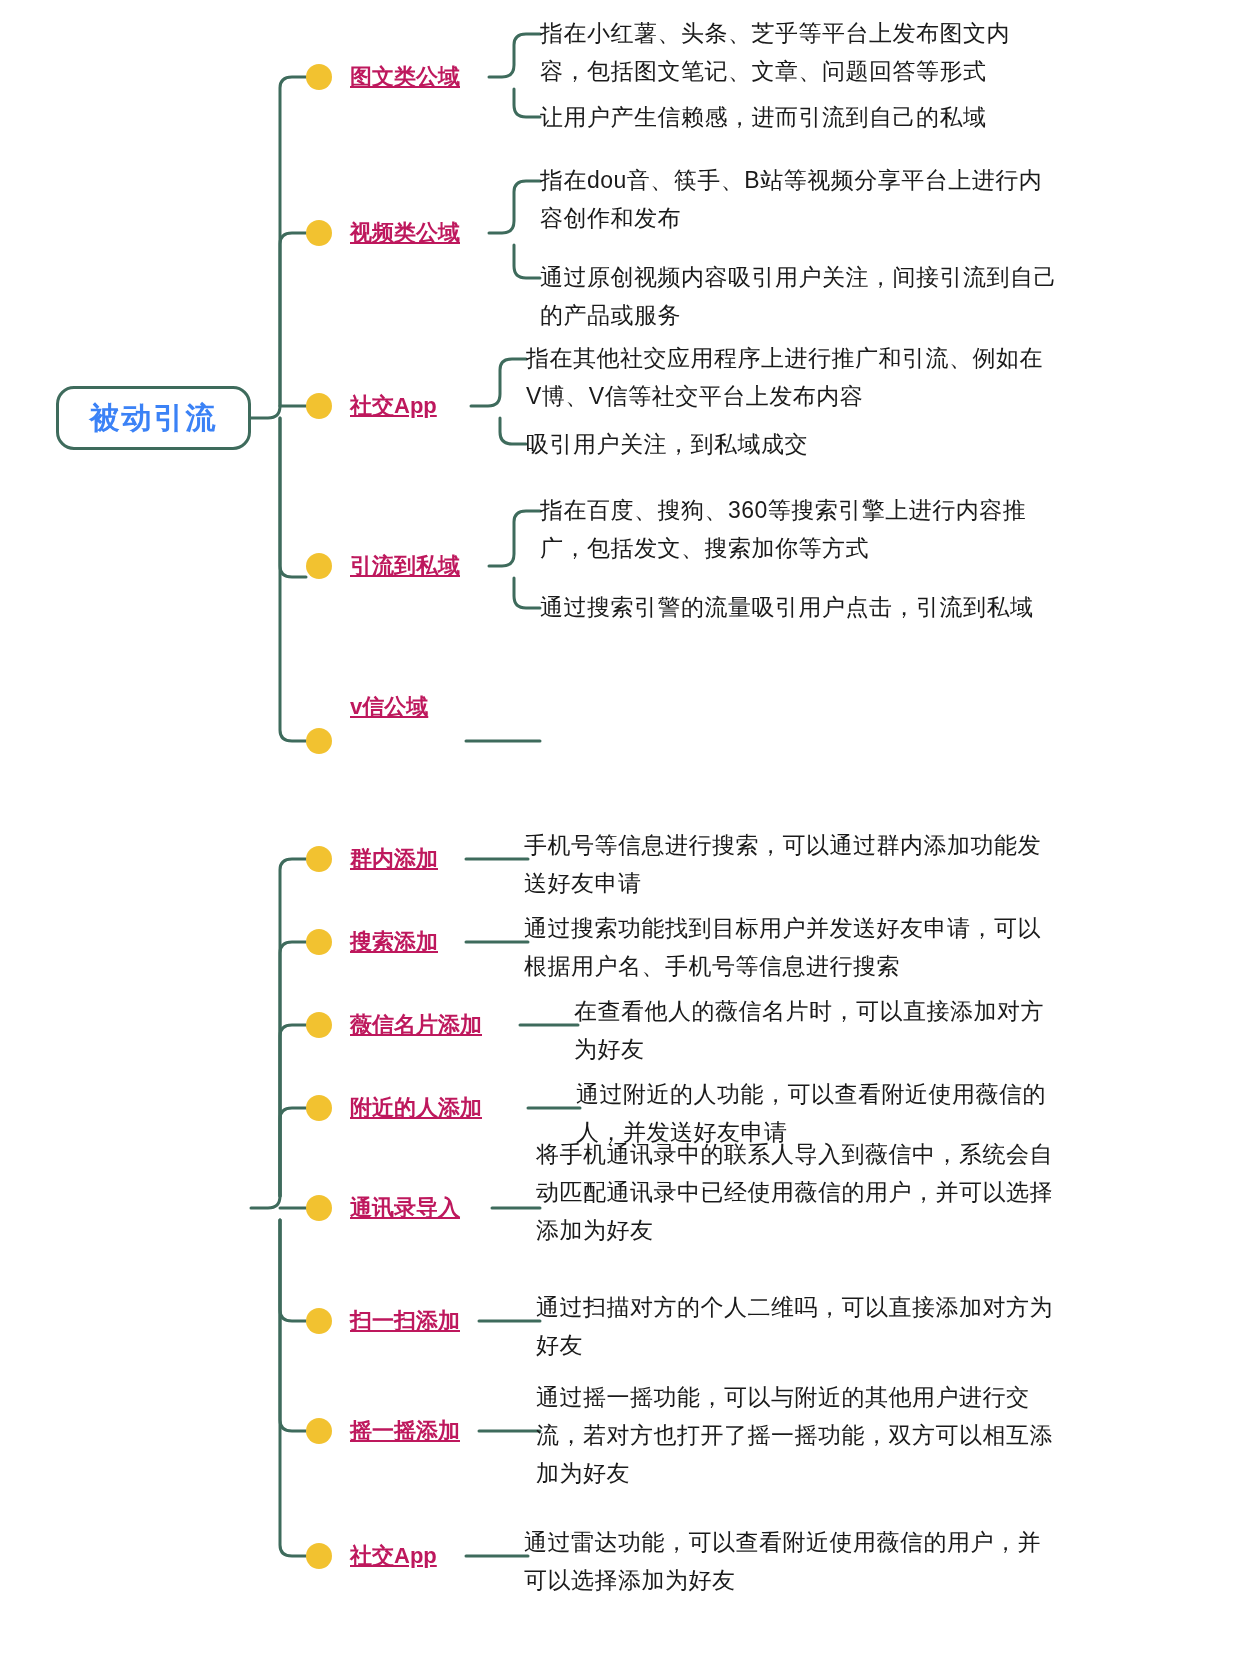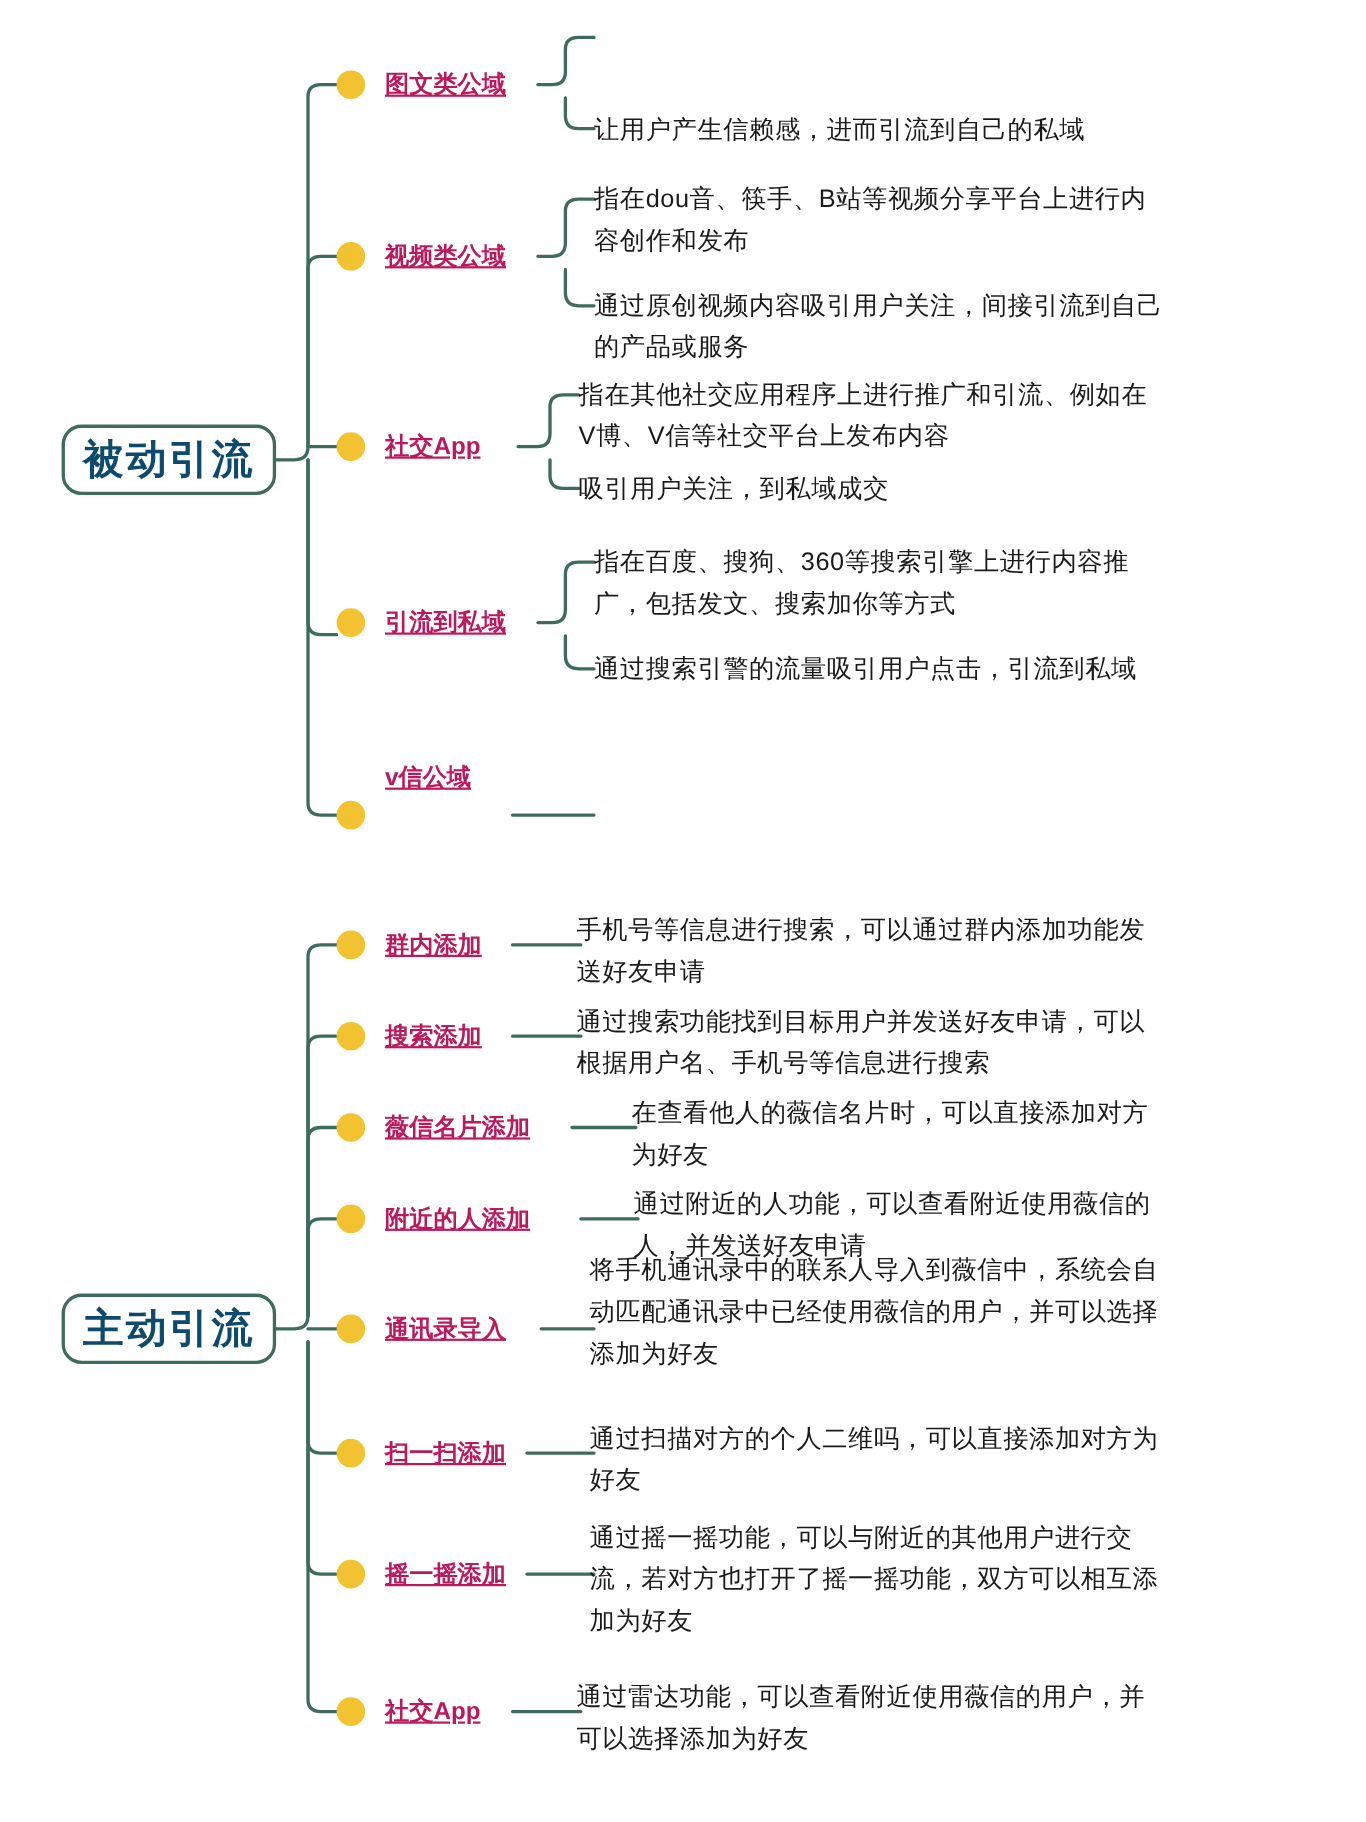--- a/index.html
+++ b/index.html
@@ -27,22 +27,22 @@
     width: 1242px;
     height: 1656px;
     pointer-events: none;
   }
   .root-node {
     position: absolute;
     box-sizing: border-box;
     border: 3px solid #3e6b5c;
     border-radius: 18px;
     background: #ffffff;
-    color: #0c4a6e;
-    font-size: 37px;
+    color: #3b82f6;
+    font-size: 30px;
     font-weight: bold;
     letter-spacing: 2px;
     display: flex;
     align-items: center;
     justify-content: center;
   }
   .dot {
     position: absolute;
     width: 26px;
     height: 26px;
@@ -126,35 +126,33 @@
 
   <div class="dot" style="left:306px; top:393px;"></div>
   <div class="branch-label" style="left:350px; top:391px;">社交App</div>
 
   <div class="dot" style="left:306px; top:553px;"></div>
   <div class="branch-label" style="left:350px; top:551px;">引流到私域</div>
 
   <div class="dot" style="left:306px; top:728px;"></div>
   <div class="branch-label" style="left:350px; top:692px;text-align:right;">v信公域</div>
 
+  <div class="leaf-text" style="left:540px; top:14px; width:515px;">指在小红薯、头条、芝乎等平台上发布图文内容，包括图文笔记、文章、问题回答等形式</div>
   <div class="leaf-text" style="left:540px; top:98px; width:515px;">让用户产生信赖感，进而引流到自己的私域</div>
 
   <div class="leaf-text" style="left:540px; top:258px; width:520px;">通过原创视频内容吸引用户关注，间接引流到自己的产品或服务</div>
   <div class="leaf-text" style="left:540px; top:161px; width:515px;">指在dou音、筷手、B站等视频分享平台上进行内容创作和发布</div>
 
   <div class="leaf-text" style="left:526px; top:339px; width:530px;">指在其他社交应用程序上进行推广和引流、例如在V博、V信等社交平台上发布内容</div>
   <div class="leaf-text" style="left:526px; top:425px; width:530px;">吸引用户关注，到私域成交</div>
 
   <div class="leaf-text" style="left:540px; top:491px; width:515px;">指在百度、搜狗、360等搜索引擎上进行内容推广，包括发文、搜索加你等方式</div>
   <div class="leaf-text" style="left:540px; top:588px; width:515px;">通过搜索引警的流量吸引用户点击，引流到私域</div>
 
 
-  <div class="root-node" style="left:56px; top:1176px; width:195px; height:64px;">
-    <span>主动引流</span>
-  </div>
 
   <div class="dot" style="left:306px; top:846px;"></div>
   <div class="branch-label" style="left:350px; top:844px;">群内添加</div>
   <div class="leaf-text" style="left:524px; top:826px; width:530px;">手机号等信息进行搜索，可以通过群内添加功能发送好友申请</div>
 
   <div class="dot" style="left:306px; top:929px;"></div>
   <div class="branch-label" style="left:350px; top:927px;">搜索添加</div>
   <div class="leaf-text" style="left:524px; top:909px; width:530px;">通过搜索功能找到目标用户并发送好友申请，可以根据用户名、手机号等信息进行搜索</div>
 
   <div class="dot" style="left:306px; top:1012px;"></div>

